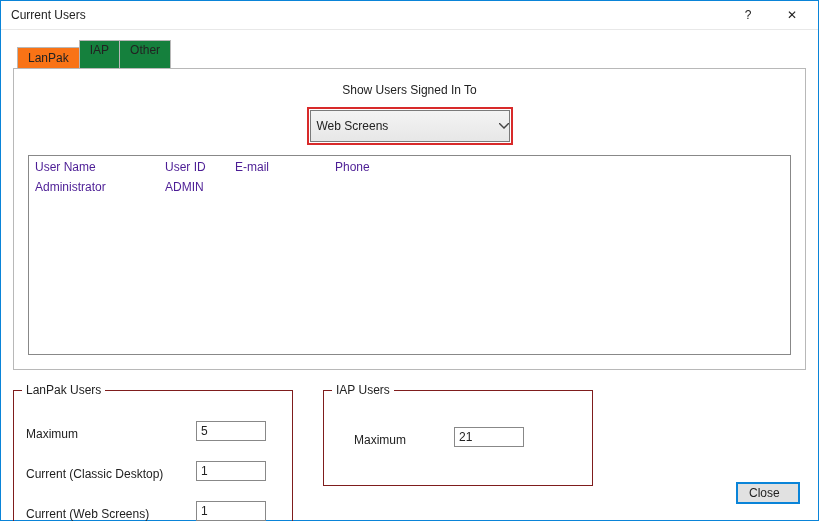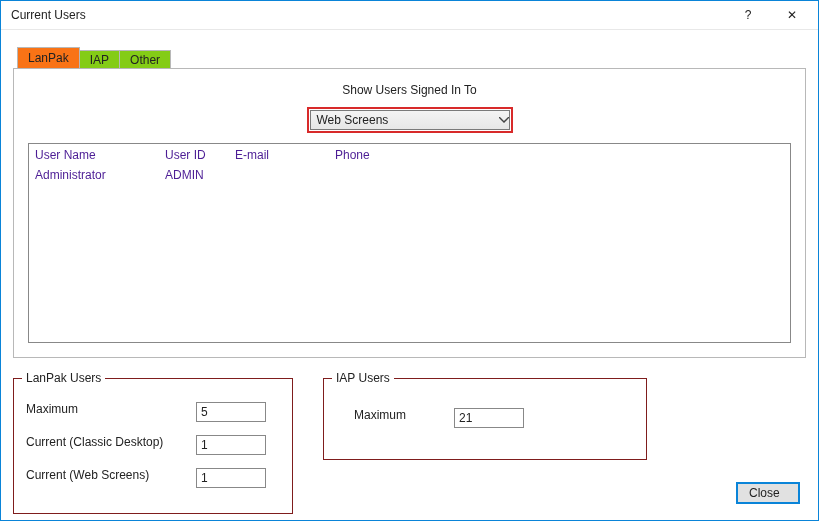--- a/index.html
+++ b/index.html
@@ -37,39 +37,39 @@
   }
   .tab {
     border: 1px solid #b8b8b8;
     border-bottom: none;
     padding: 3px 10px 3px 10px;
     background: #fff;
     margin-right: -1px;
     position: relative;
     color: #222;
   }
-  .tab.inactive { background: #84cc16; top: 1px; padding-top:2px; padding-bottom:2px;}
+  .tab.inactive { background: #15803d; top: 1px; padding-top:2px; padding-bottom:12px;}
   .tab.active { background: #f97316; z-index: 2; }
 
   .tabpanel {
     border: 1px solid #b8b8b8;
     padding: 14px 14px 14px 14px;
     position: relative;
     flex-shrink: 0;
   }
 
   .filter-row { display:flex; align-items:center; gap:10px; margin-bottom:10px;flex-direction:column;}
   .filter-row label { color:#222; }
 
   .combo-wrap {
     border: 2px solid #d82a2a;
     padding: 1px;
   }
   .combo {
-    width: 200px; height: 20px;
+    width: 200px; height: 32px;
     border: 1px solid #7a7a7a;
     background: linear-gradient(#f3f3f3,#e7e7e7);
     display:flex; align-items:center;
     padding: 0 0 0 6px;
     color:#222;
   }
   .combo .val { flex:1; }
   .combo .chev svg { display:block; }
 
   .grid {
@@ -96,31 +96,31 @@
 
   .fieldset {
     border: 1px solid #7f1d1d;
     padding: 10px 12px 12px 12px;
     position: relative;
   }
   .fieldset .legend {
     position:absolute; top:-8px; left:8px;
     background:#fff; padding:0 4px; color:#222;
   }
-  .fld-row { display:flex; align-items:flex-start; margin: 13px 0; }
+  .fld-row { display:flex; align-items:flex-end; margin: 20px 0; }
   .fld-row .lbl { color:#222; }
   .fld-row .val {
     border:1px solid #888; height:20px; width:70px;
     padding: 0 4px; display:flex; align-items:center;
     background:#fff; color:#222;
   }
 
   .lanpak .lbl { width: 170px; }
   .lanpak { width: 280px; }
-  .iap { width: 324px; }
+  .iap { width: 270px; }
   .iap .lbl { width: 100px; }
   .iap .inner { padding: 6px 6px 6px 18px; }
 
   .btn {
     border: 1px solid #8a8a8a;
     background: #e1e1e1;
     height: 22px;
     min-width: 64px;
     padding: 0 12px;
     display:inline-flex; align-items:center; 

